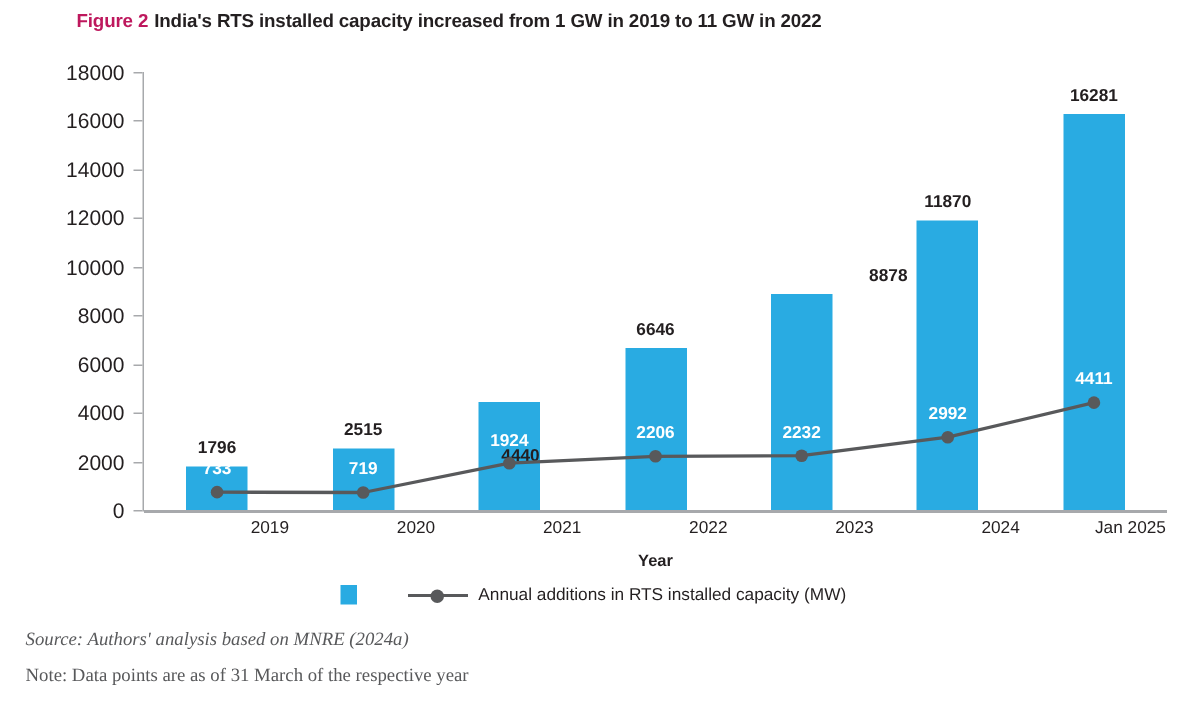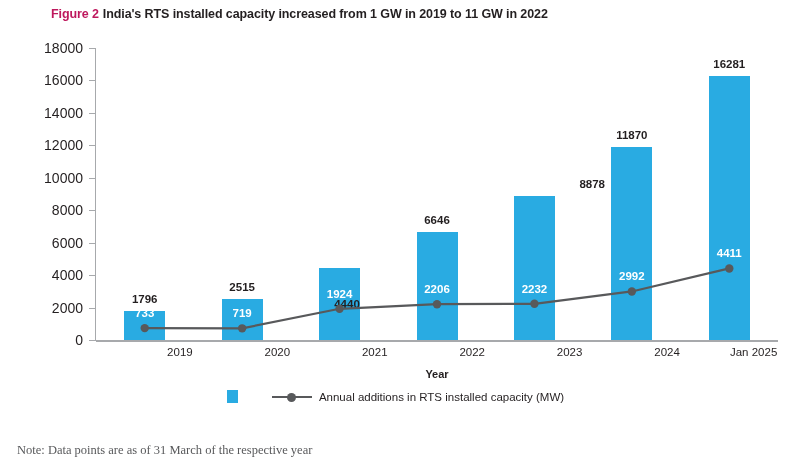--- a/index.html
+++ b/index.html
@@ -314,15 +314,16 @@
     </div>
     <div class="legend-item">
       <span class="legend-line">
         <span class="lseg"></span>
           <span class="ldot"></span>
       </span>
       <span>Annual additions in RTS installed capacity (MW)</span>
     </div>
   </div>
 
+  <div class="footnote source">Source: Authors' analysis based on MNRE (2024a)</div>
   <div class="footnote note">Note: Data points are as of 31 March of the respective year</div>
 
 </div>
 
 </body></html>

